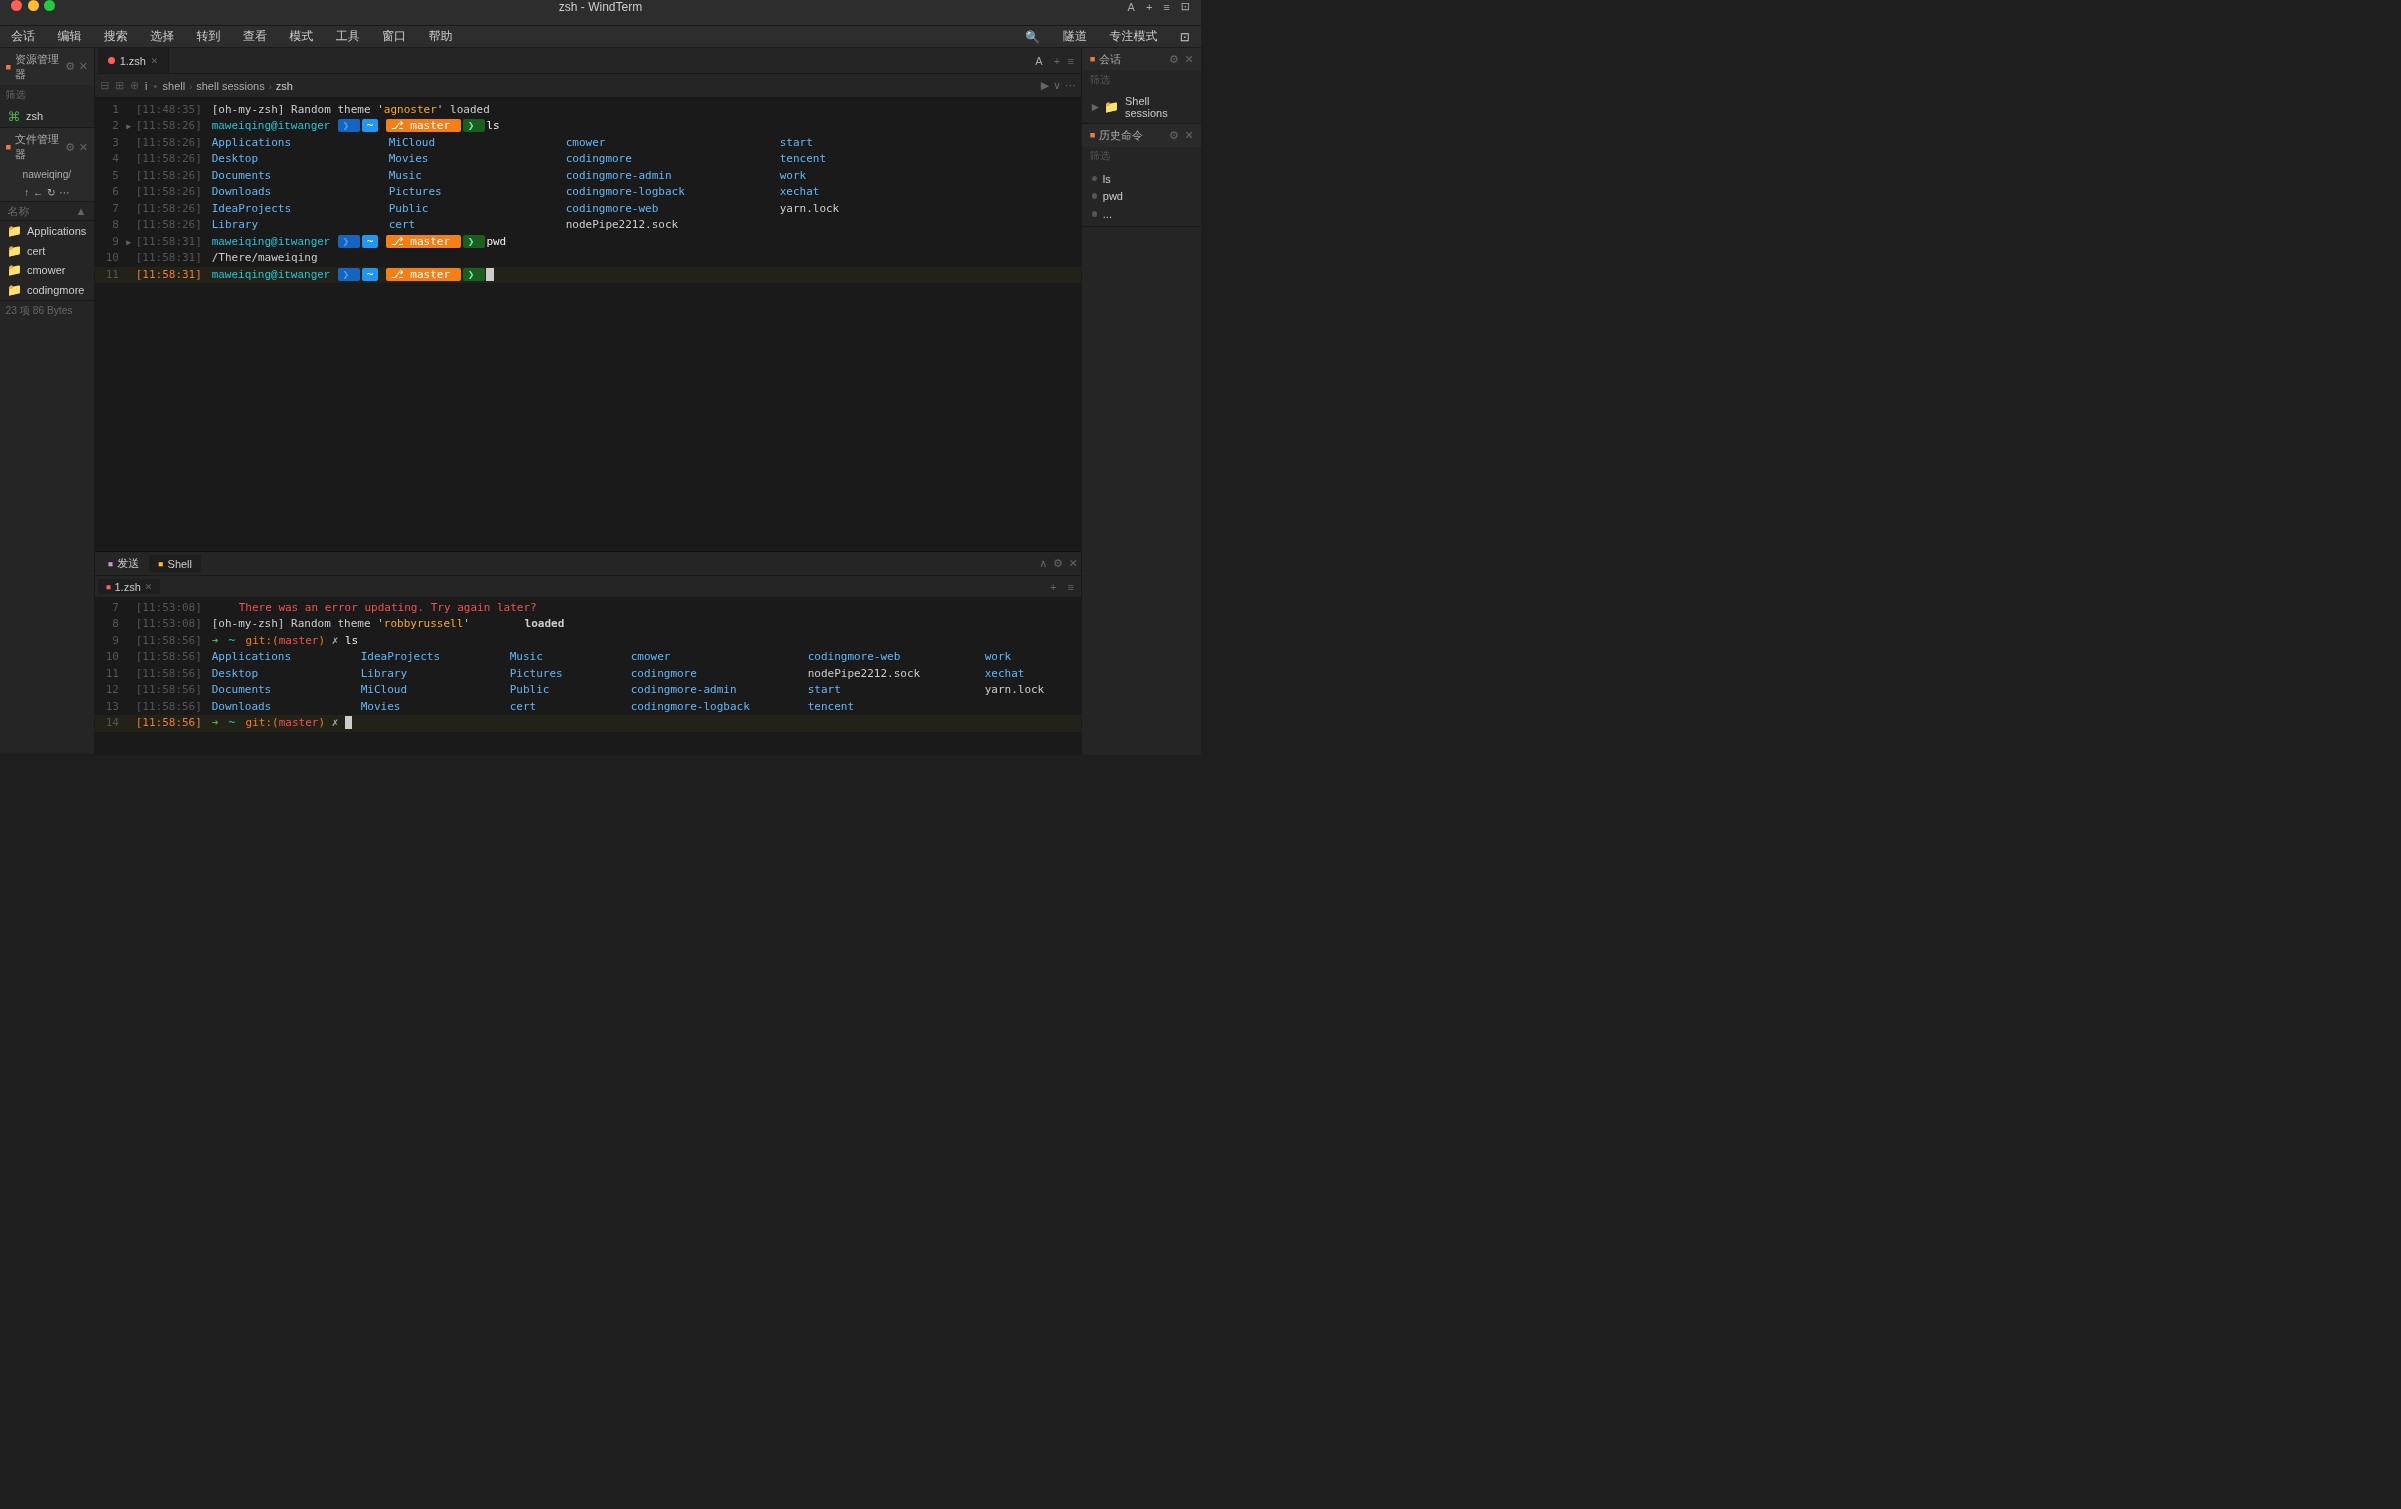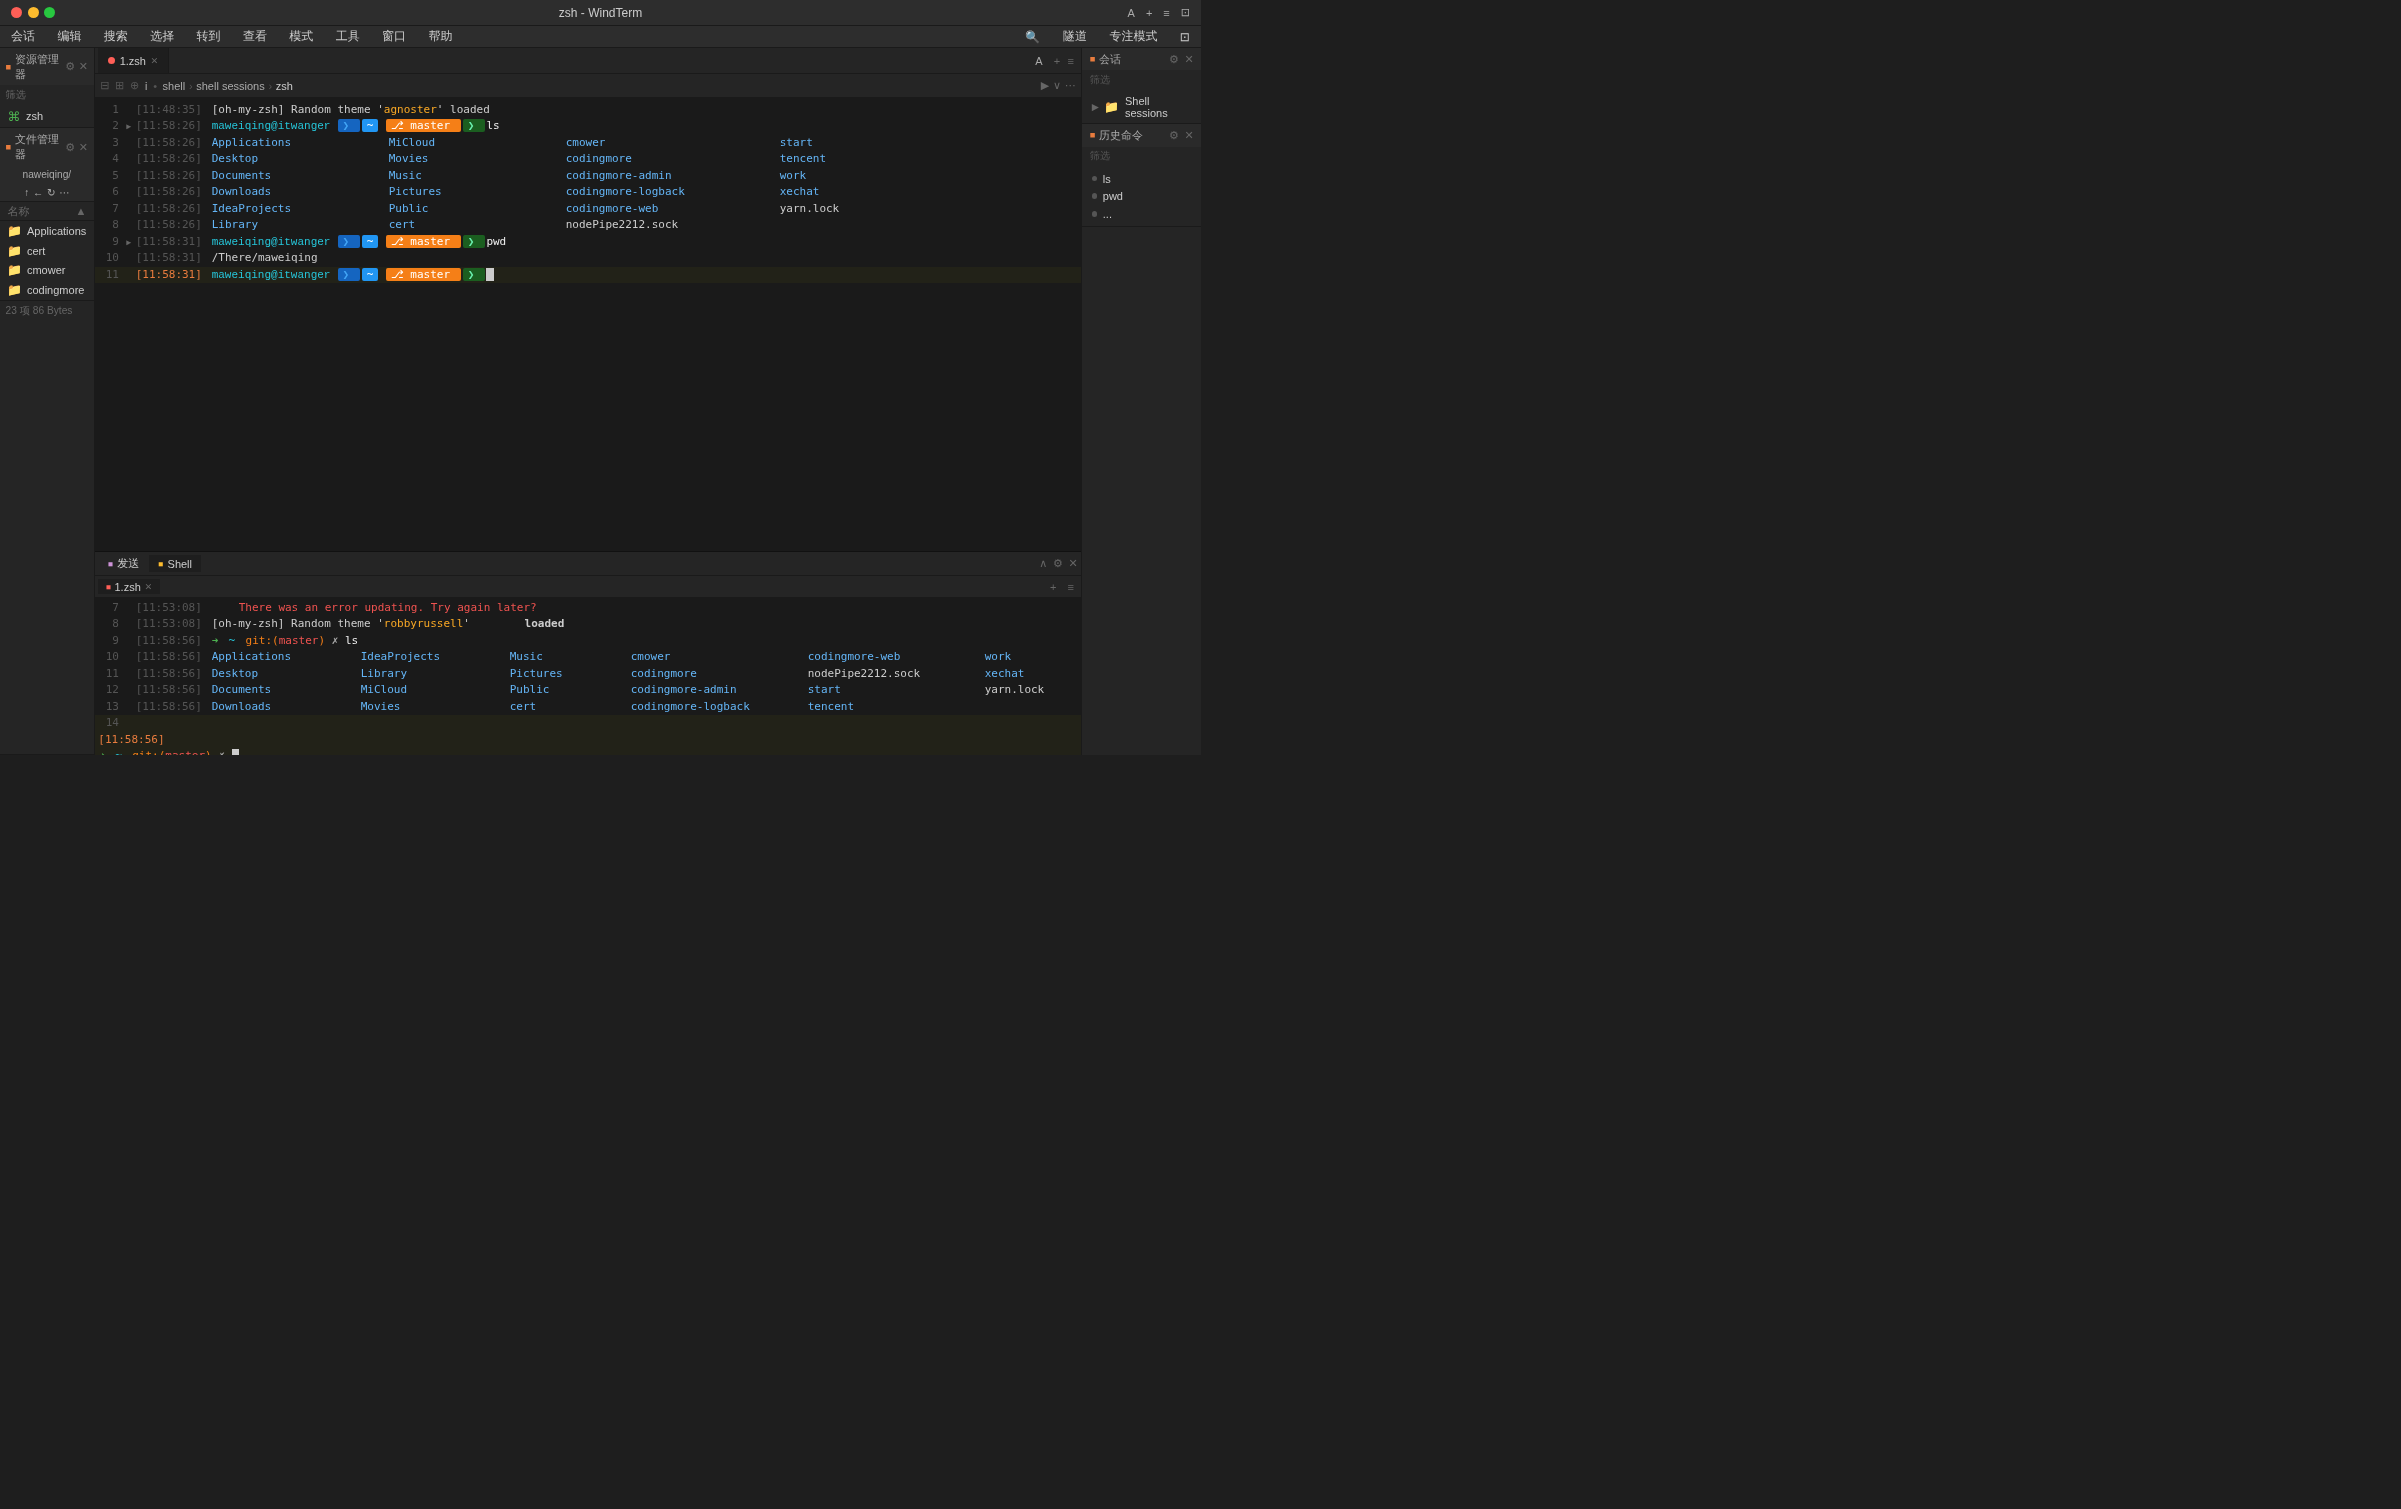--- a/index.html
+++ b/index.html
@@ -11,21 +11,21 @@
       height: 755px;
       overflow: hidden;
       font-size: 11px;
     }
 
     
     .titlebar {
       background: #2d2d2d;
       height: 26px;
       display: flex;
-      align-items: center;
+      align-items: flex-start;
       justify-content: space-between;
       padding: 0 11px;
       border-bottom: 0.9px solid #1a1a1a;
       position: relative;
     }
     .titlebar-dots {
       display: flex;
       gap: 5.6px;
       align-items: center;
     }
@@ -850,21 +850,21 @@
                 <span class="ls-dir">Downloads</span>
                 <span class="ls-dir">Movies</span>
                 <span class="ls-dir">cert</span>
                 <span class="ls-dir">codingmore-logback</span>
                 <span class="ls-dir">tencent</span>
                 <span></span>
               </div>
             </div>
           </div>
 
-          <div class="term-line" style="background:rgba(255,255,0,0.04);flex-direction:column;">
+          <div class="term-line" style="background:rgba(255,255,0,0.04);">
             <div class="line-num-col">14</div>
             <div class="line-indicator"></div>
             <div class="timestamp timestamp-active">[11:58:56]</div>
             <div class="term-content">
               <span class="prompt-green-arrow">➜</span>
               <span style="color:#26c6da;padding:0 3.7px;"> ~</span>
               <span style="color:#f57f17;"> git:(</span><span style="color:#ef5350;">master</span><span style="color:#f57f17;">)</span>
               <span style="color:#aaa;"> ✗ </span>
               <span class="cursor"></span>
             </div>

